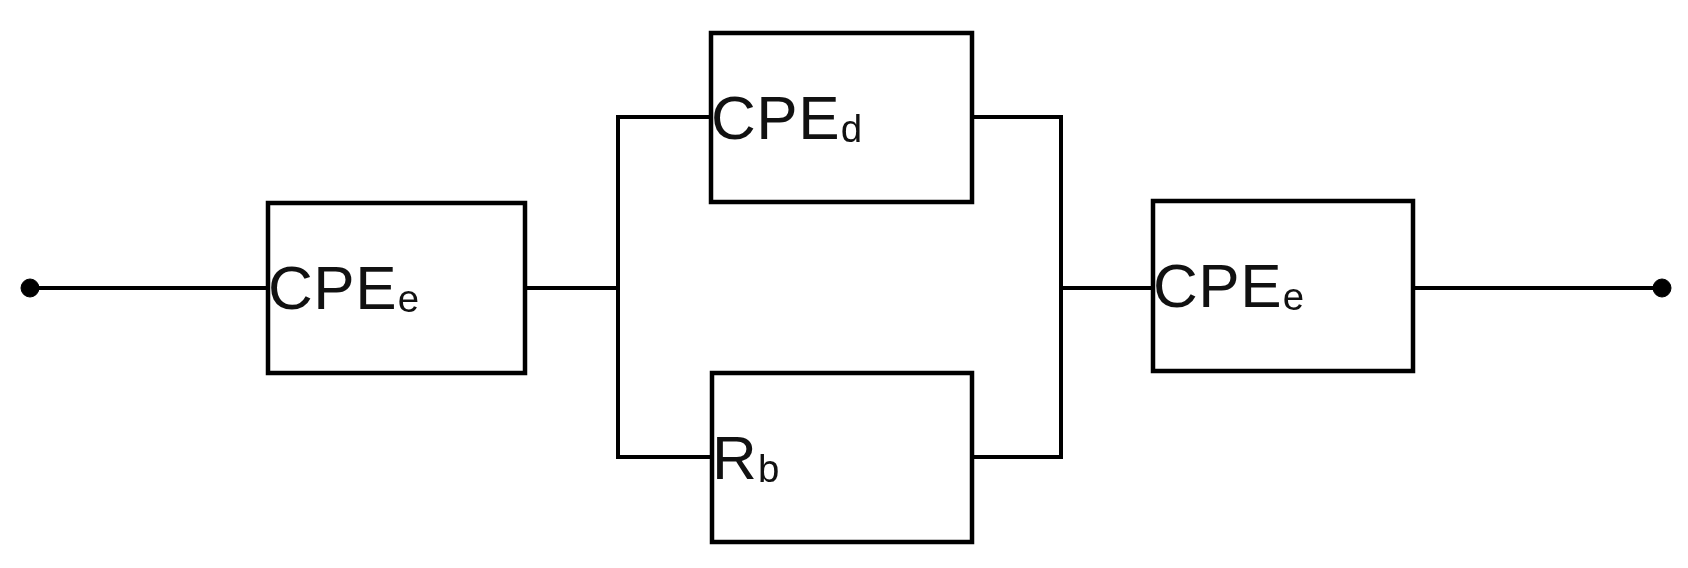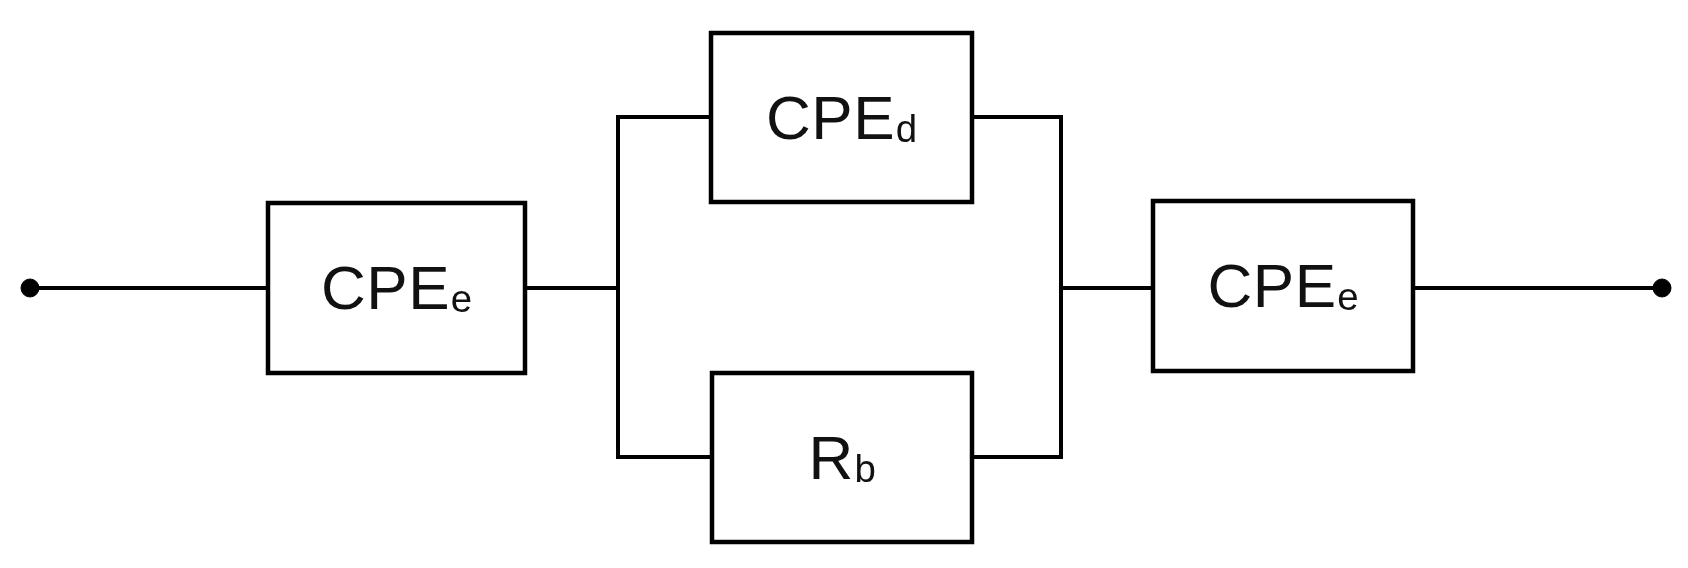--- a/index.html
+++ b/index.html
@@ -39,21 +39,20 @@
   }
   .terminal-dot {
     fill: #000000;
     stroke: #000000;
     stroke-width: 1;
   }
   .comp-label {
     position: absolute;
     display: flex;
     align-items: center;
-    justify-content: center;
     color: #111111;
     font-family: "Liberation Sans", sans-serif;
     font-size: 62px;
     font-weight: 400;
     letter-spacing: 0.5px;
     line-height: 1;
     white-space: nowrap;
     user-select: none;
   }
   .comp-label .base {

